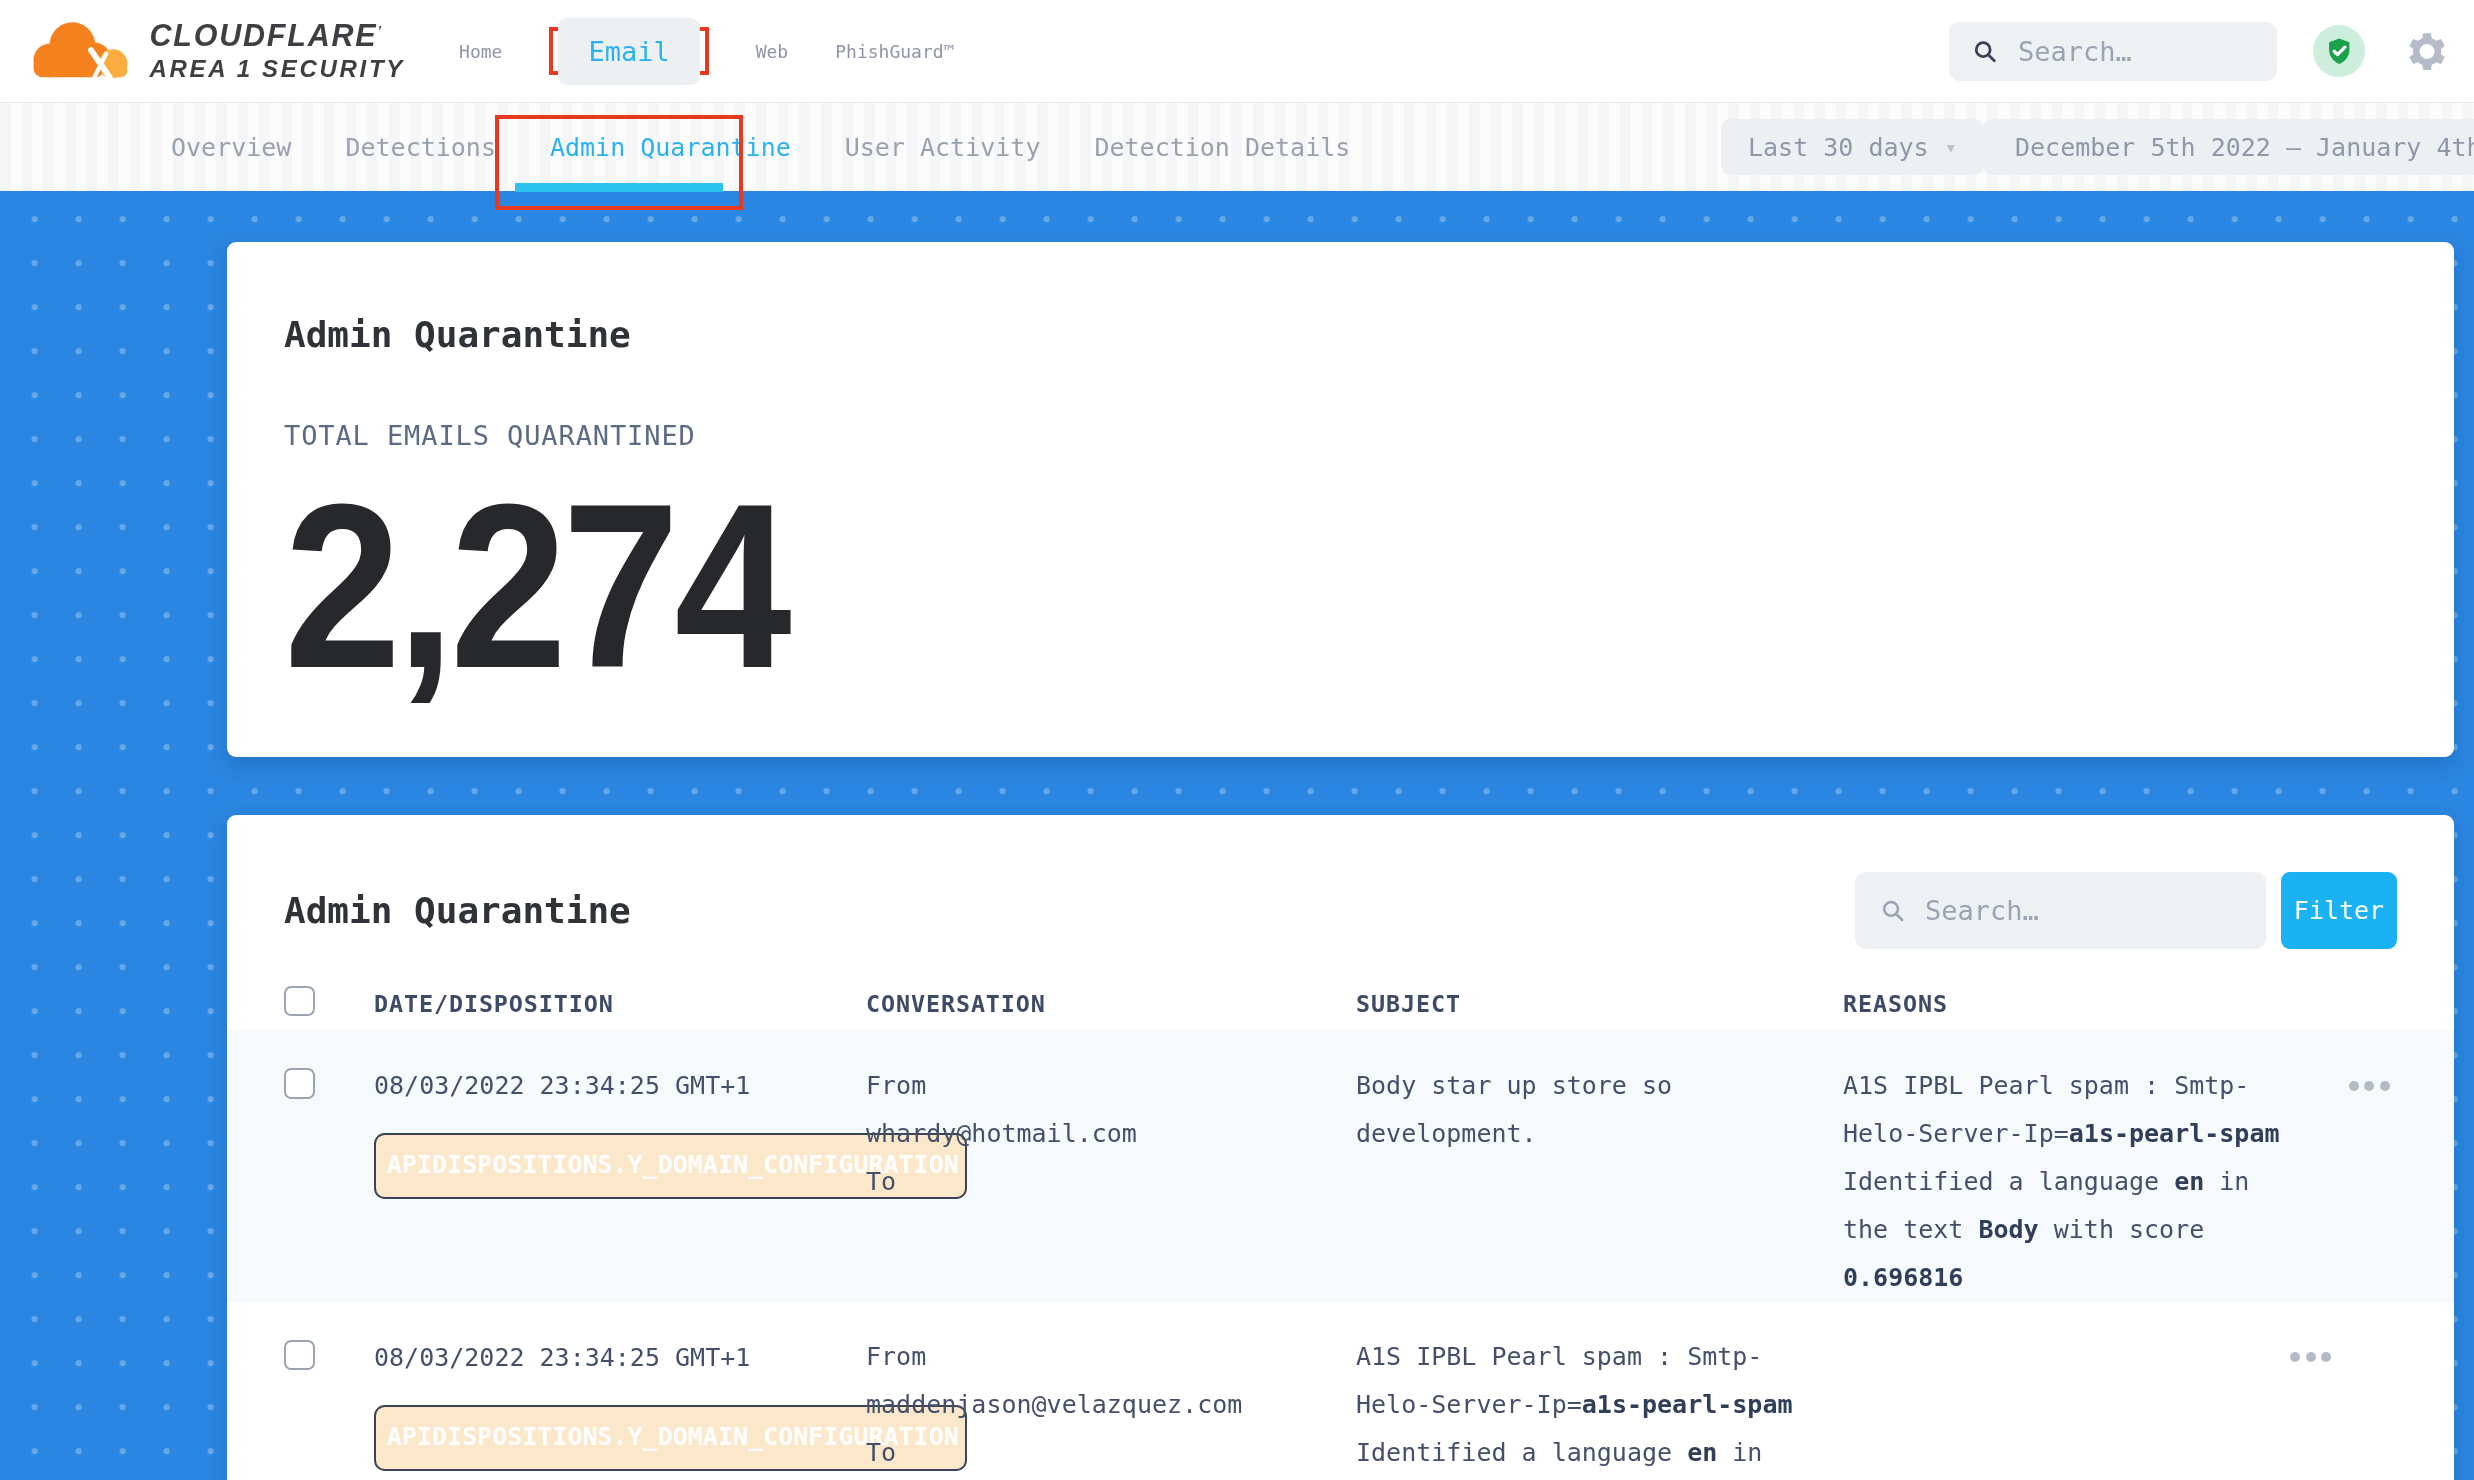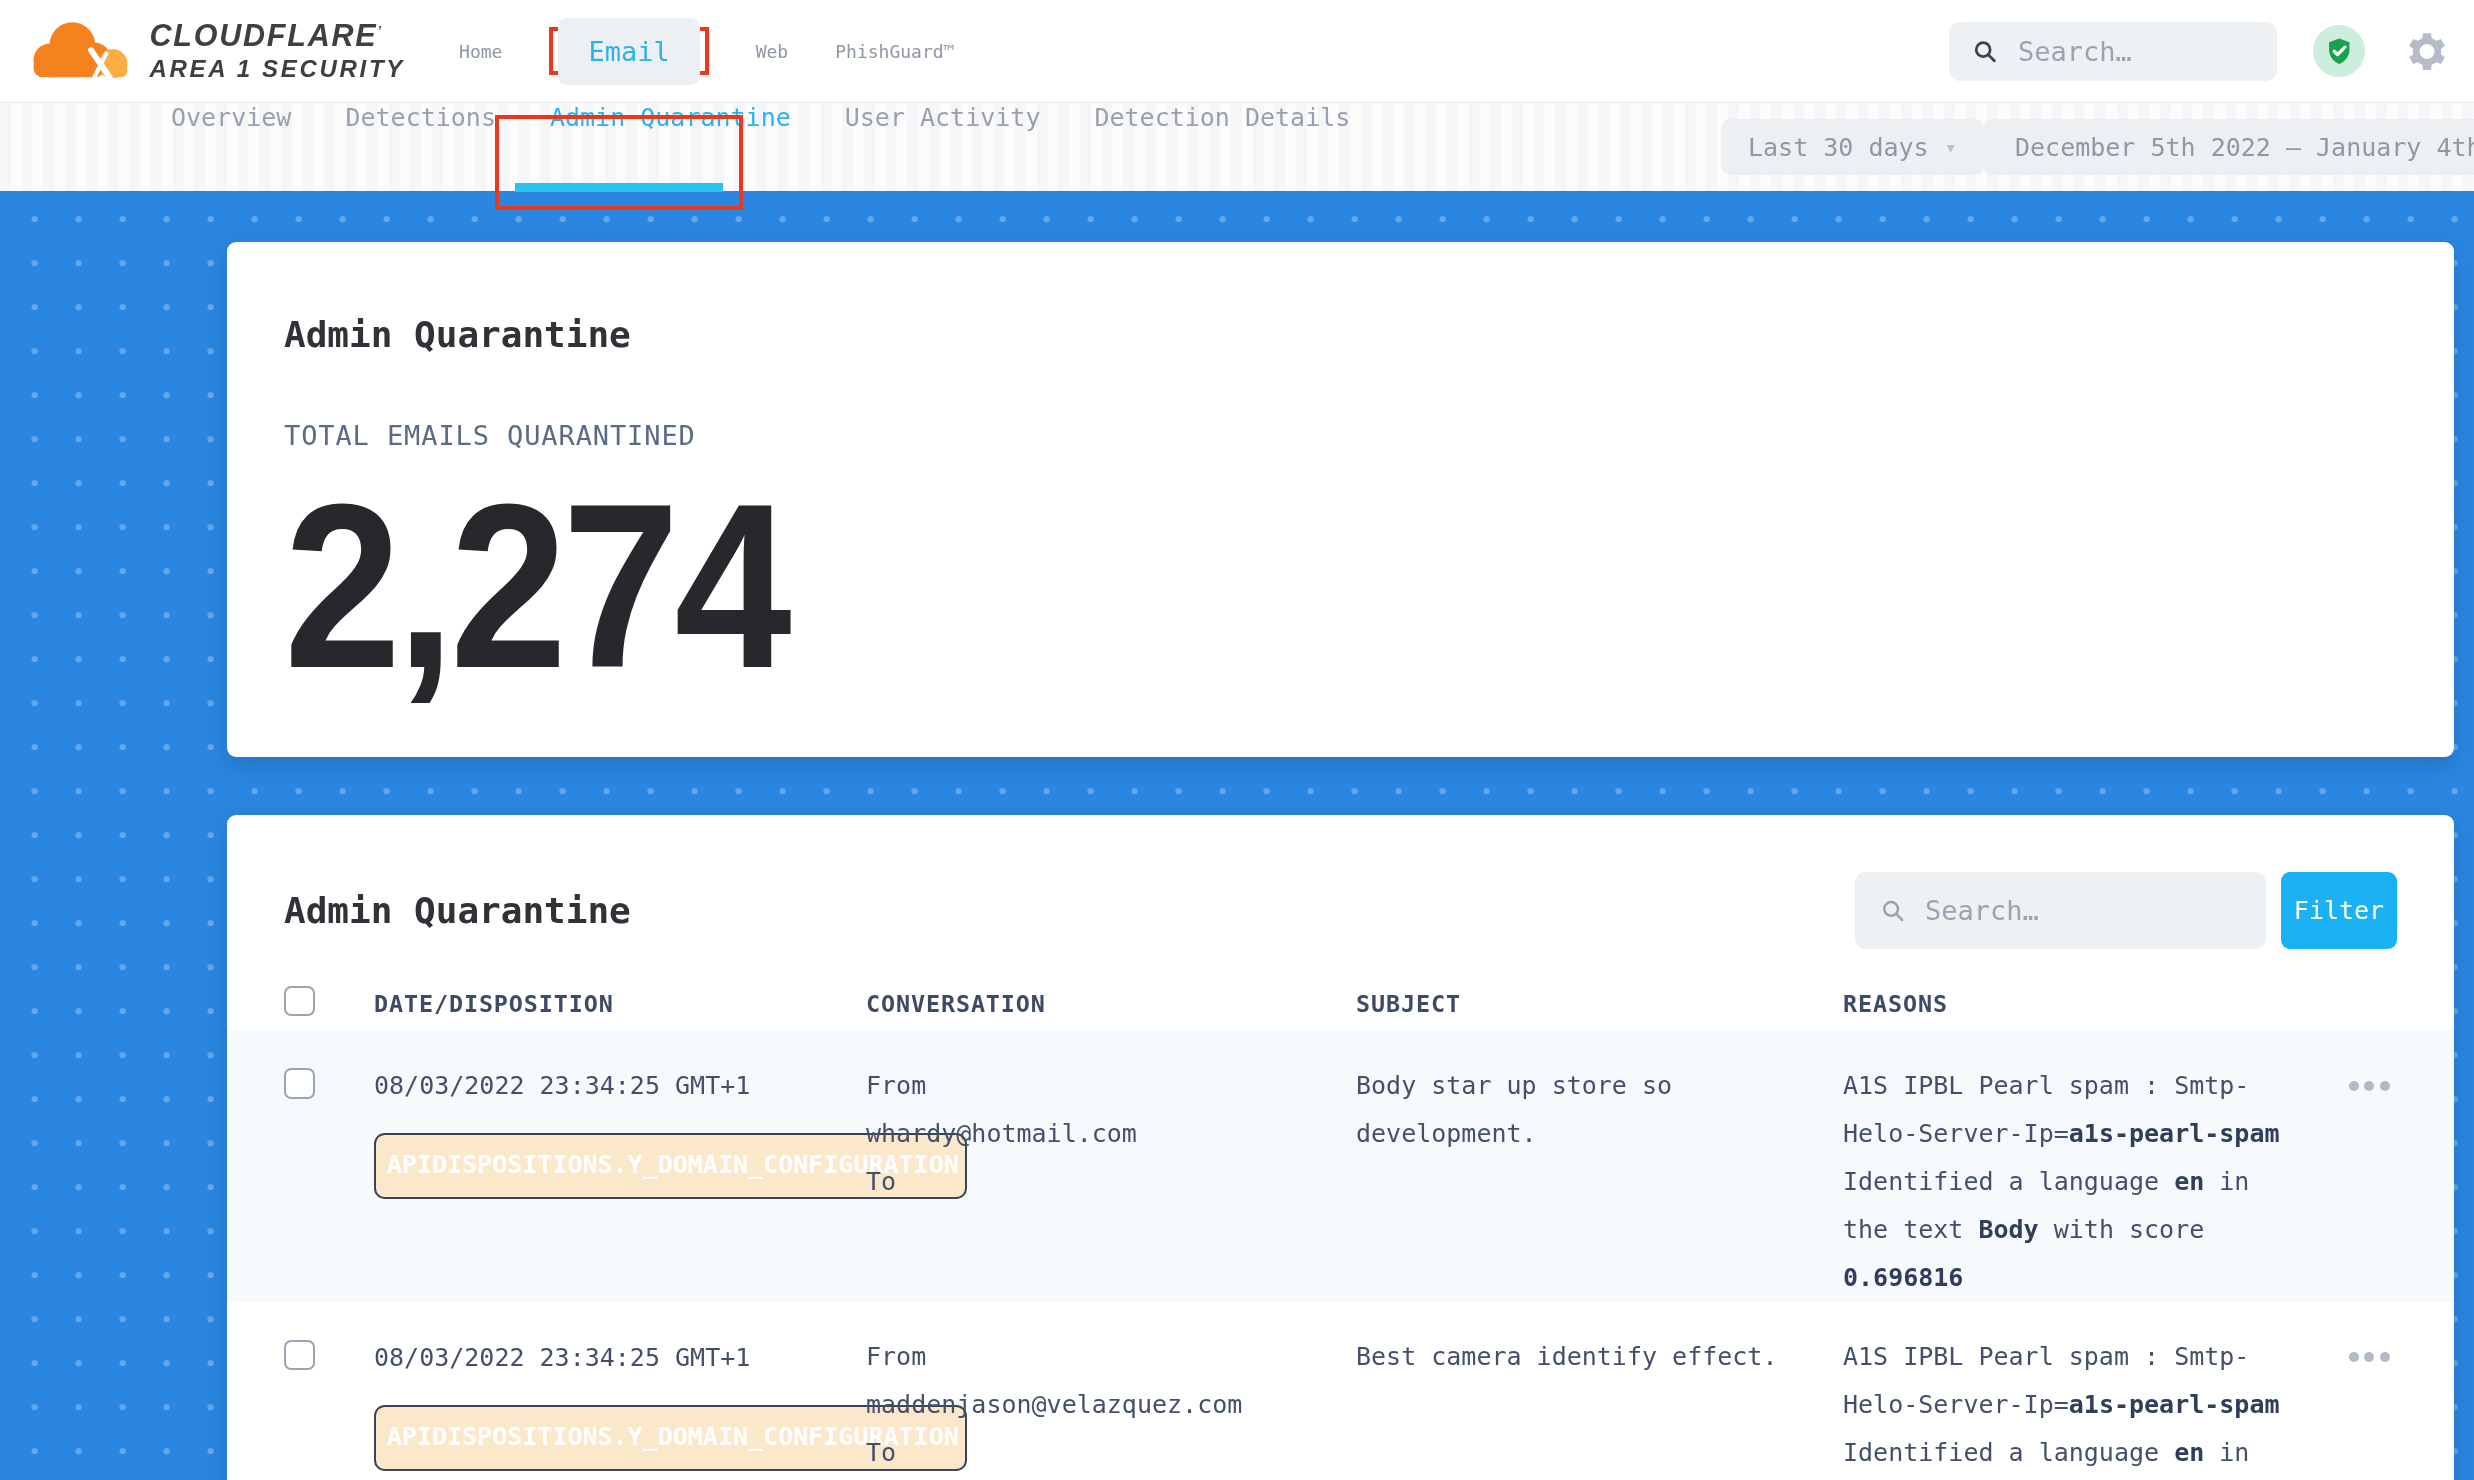--- a/index.html
+++ b/index.html
@@ -20,21 +20,21 @@
   .header-right { margin-left:auto; display:flex; align-items:center; gap:36px; margin-right:29px; }
   .search-pill { width:328px; height:59px; background:#eef1f4; border-radius:10.8px; display:flex; align-items:center; padding:0 23.4px; gap:20px; }
   .search-pill input { border:none; outline:none; background:transparent; font-family:"DejaVu Sans Mono", monospace; font-size:27px; color:#5a6375; width:100%; }
   .search-pill input::placeholder { color:#9aa3b2; }
   .shield-badge { width:52px; height:52px; border-radius:50%; background:#cdeedd; display:flex; align-items:center; justify-content:center; }
 
   
   .tabsbar { position:absolute; top:102px; left:0; width:2475px; height:89px; background:#fcfcfd;
     background-image:repeating-linear-gradient(90deg, rgba(120,130,145,0.05) 0 10.8px, rgba(0,0,0,0) 10.8px 21.6px);
     border-top:0.9px solid #e8e9eb; z-index:9; }
-  .tabs { position:absolute; left:171px; top:0; height:89px; display:flex; align-items:flex-start; gap:54px; }
+  .tabs { position:absolute; left:171px; top:0; height:89px; display:flex; align-items:center; gap:54px; }
   .tab { font-size:25px; color:#99a1ae; }
   .tab.active { color:#29b2ef; }
   .tab-underline { position:absolute; left:515px; bottom:-0.9px; width:208px; height:9px; background:#2cc3f0; }
   .annotation-tab { position:absolute; left:495px; top:11.7px; width:248px; height:95px; border:4.5px solid #e8381d; z-index:12; }
   .range-pill { position:absolute; left:1721px; top:16px; height:56px; background:#edf0f3; border-radius:9px;
     display:flex; align-items:center; gap:16px; padding:0 27px; font-size:25px; color:#8f98a7; }
   .caret { font-size:20px; color:#b9c1cc; }
   .date-pill { position:absolute; left:1983px; top:16px; height:56px; width:521px; background:#edf0f3; border-radius:9px;
     display:flex; align-items:center; padding:0 32px; font-size:25px; color:#8f98a7; white-space:nowrap; }
 
@@ -204,21 +204,20 @@
     <div class="c-date">
       <div class="date">08/03/2022 23:34:25 GMT+1</div>
       <div class="badge">APIDISPOSITIONS.Y_DOMAIN_CONFIGURATION</div>
     </div>
     <div class="c-conv">
       <div>From</div>
       <div>maddenjason@velazquez.com</div>
       <div>To</div>
       <div>bradleyrodriguez@copeland.net</div>
     </div>
-    <div class="c-subj">Best camera identify effect.</div>
     <div class="c-reasons"><span>A1S IPBL Pearl spam : Smtp-</span><br><span>Helo-Server-Ip=</span><b>a1s-pearl-spam</b><br><span>Identified a language </span><b>en</b><span> in</span><br><br></div>
     <div class="c-menu">
       <span class="dots">
                 <i></i>
                 <i></i>
                 <i></i>
               </span>
     </div>
   </div>
 </div>

